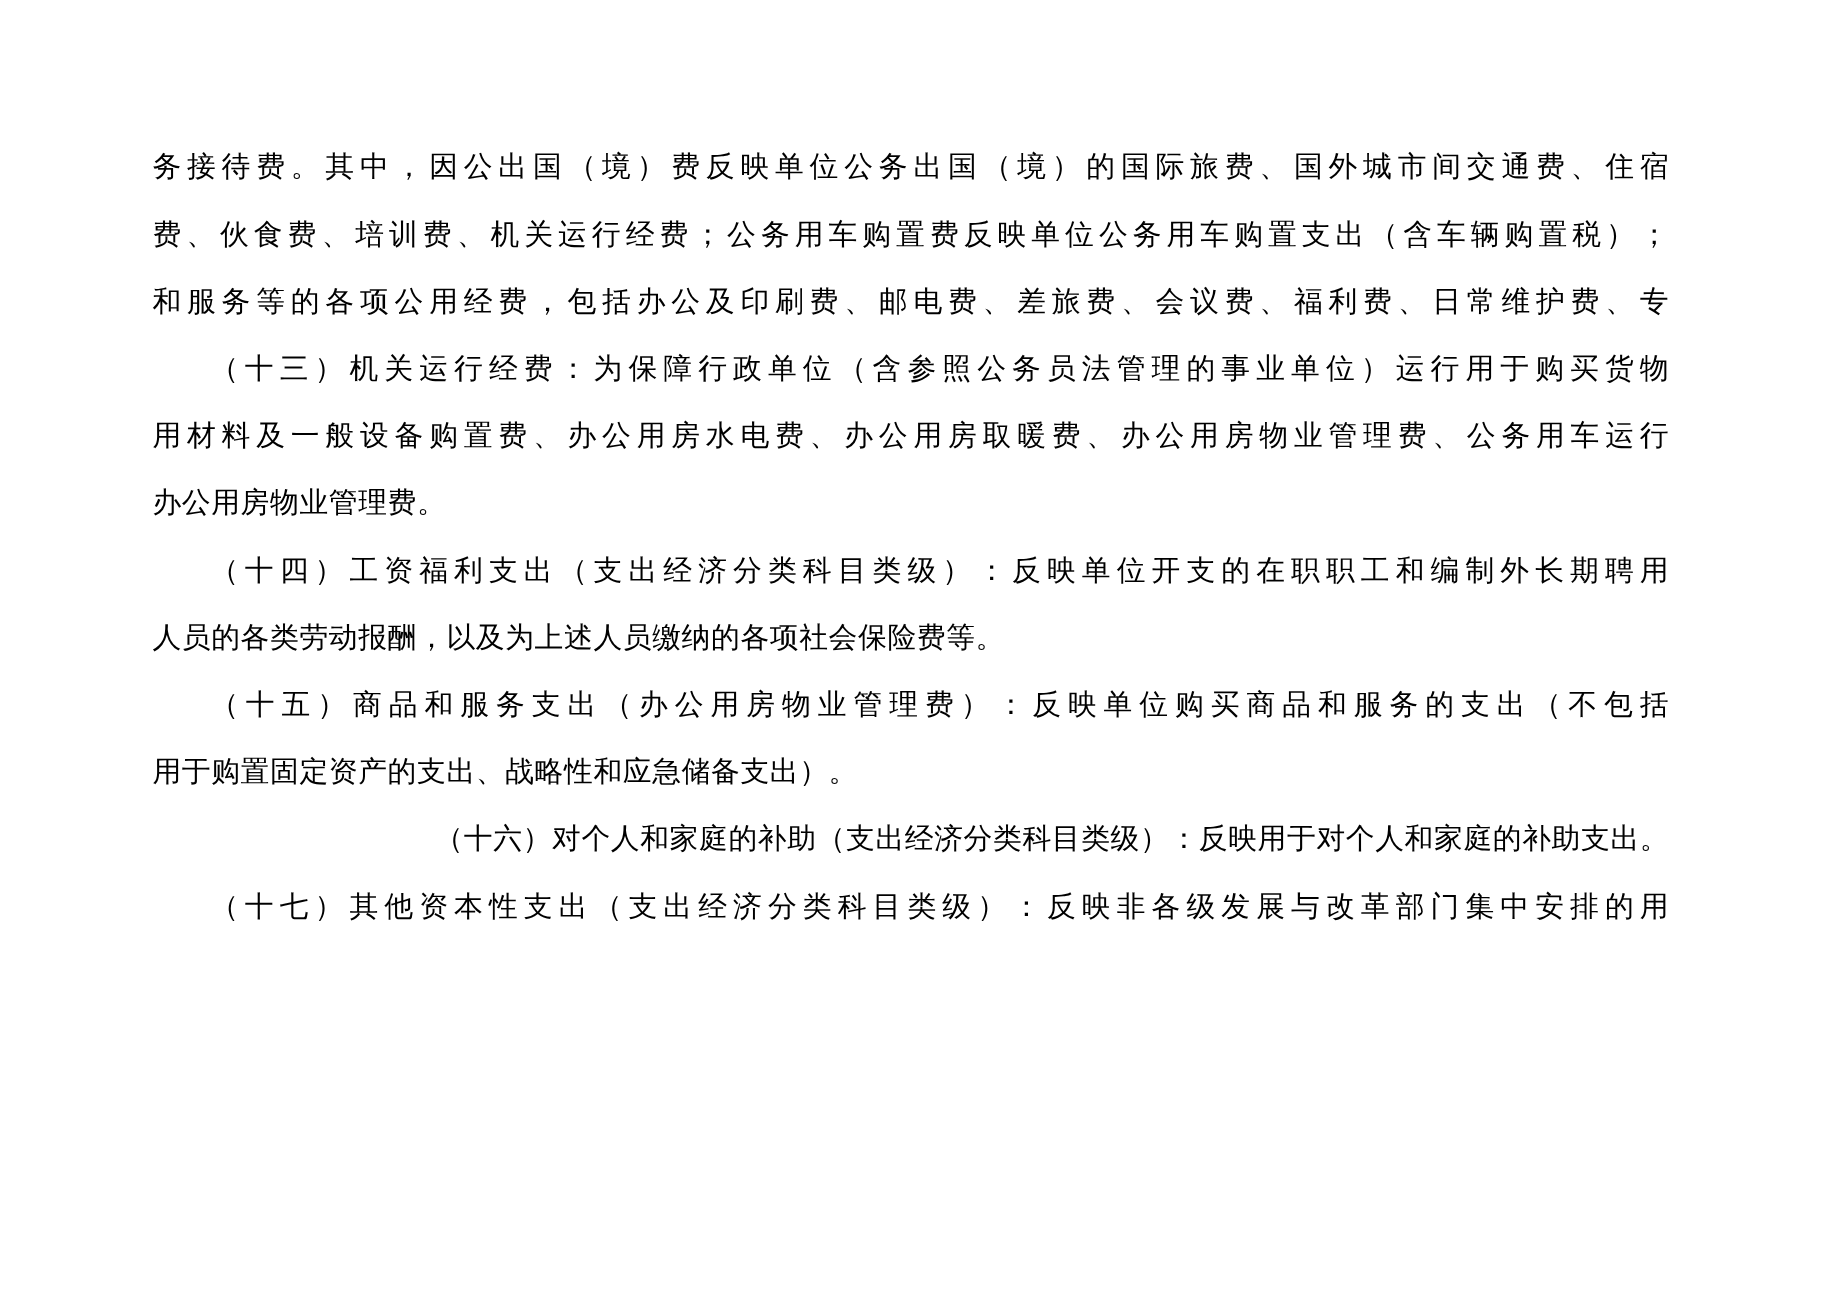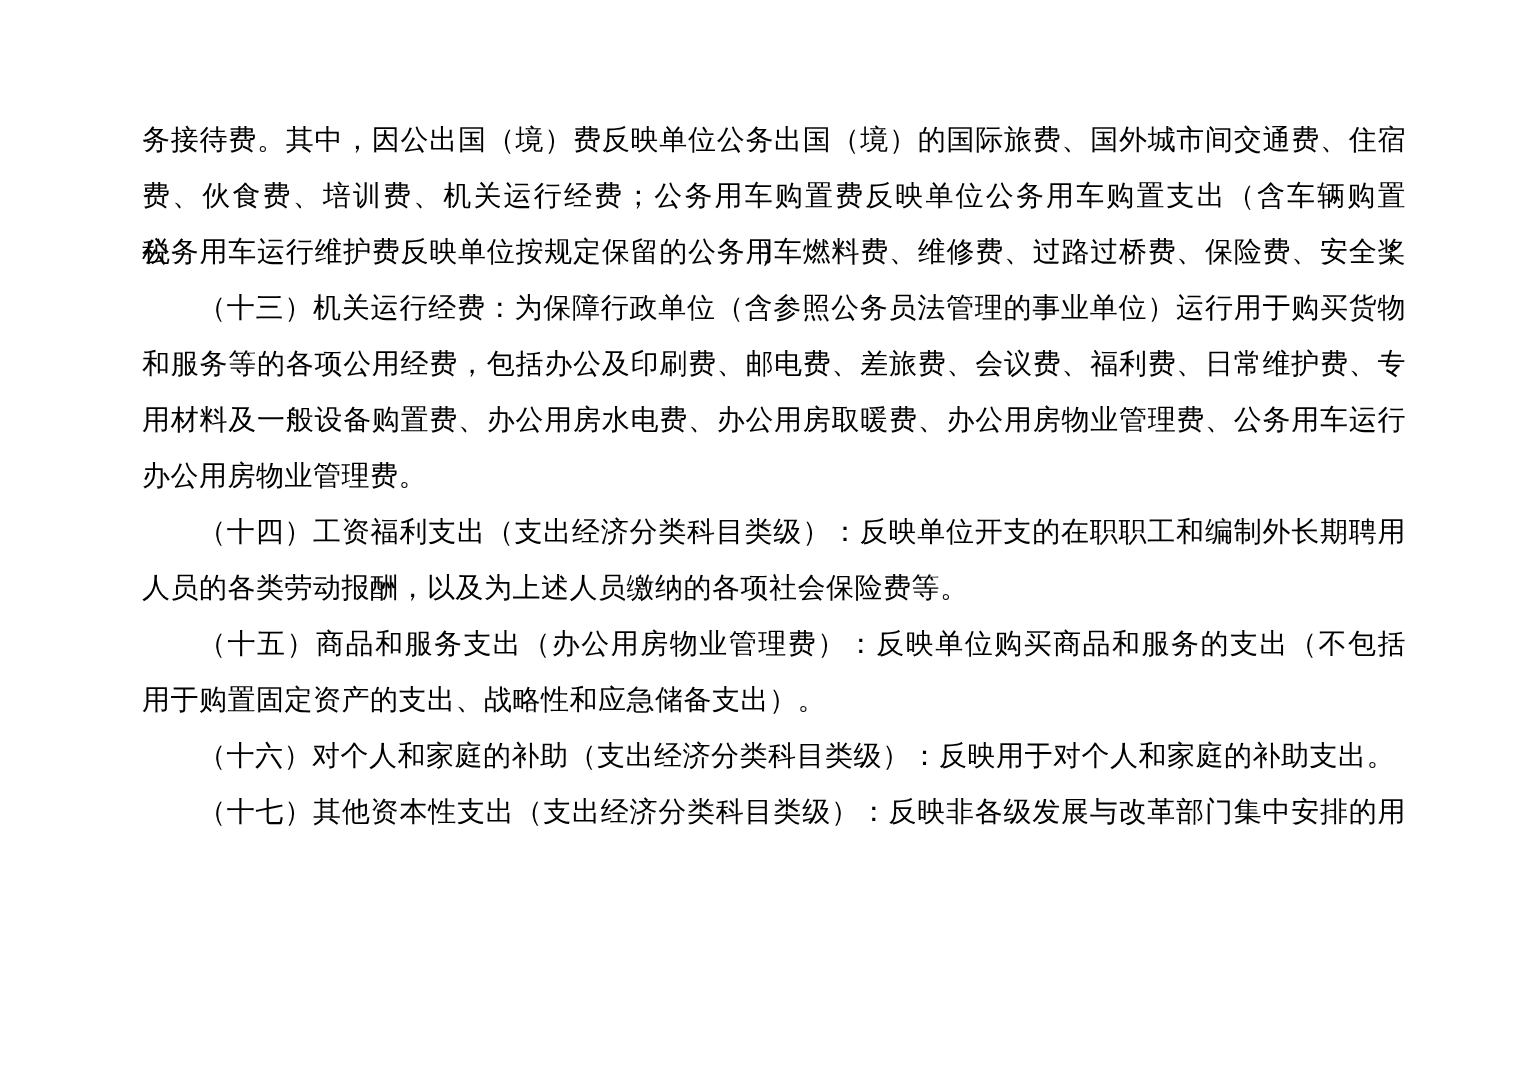--- a/index.html
+++ b/index.html
@@ -14,52 +14,52 @@
     font-family: "Liberation Serif", "DejaVu Serif", serif;
   }
   .page {
     position: relative;
     width: 1518px;
     height: 1074px;
     background: var(--page-bg, #ffffff);
   }
   .text-block {
     position: absolute;
-    left: 142px;
+    left: 127px;
     top: 112px;
     width: 1264px;
-    font-size: 28px;
+    font-size: 24px;
     color: var(--page-fg, #000000);
     letter-spacing: 0.5px;
   }
   .line {
     height: 56px;
     line-height: 56px;
     white-space: nowrap;
     text-align: left;
   }
   .line.j {
     white-space: normal;
     text-align: justify;
     text-align-last: justify;
   }
   .line.ind {
     text-indent: 2em;
+    text-align: right;
   }
 </style>
 </head>
 <body>
 
 <div class="page">
   <div class="text-block">
     <div class="line j">务接待费。其中，因公出国（境）费反映单位公务出国（境）的国际旅费、国外城市间交通费、住宿</div>
     <div class="line j">费、伙食费、培训费、机关运行经费；公务用车购置费反映单位公务用车购置支出（含车辆购置税）；</div>
-    <div class="line j">公务用车运行维护费反映单位按规定保留的公务用车燃料费、维修费、过路过桥费、保险费、安全奖</div>
+    <div class="line j">和服务等的各项公用经费，包括办公及印刷费、邮电费、差旅费、会议费、福利费、日常维护费、专</div>
     <div class="line j ind">（十三）机关运行经费：为保障行政单位（含参照公务员法管理的事业单位）运行用于购买货物</div>
-    <div class="line j">和服务等的各项公用经费，包括办公及印刷费、邮电费、差旅费、会议费、福利费、日常维护费、专</div>
     <div class="line j">用材料及一般设备购置费、办公用房水电费、办公用房取暖费、办公用房物业管理费、公务用车运行</div>
     <div class="line">办公用房物业管理费。</div>
     <div class="line j ind">（十四）工资福利支出（支出经济分类科目类级）：反映单位开支的在职职工和编制外长期聘用</div>
     <div class="line">人员的各类劳动报酬，以及为上述人员缴纳的各项社会保险费等。</div>
     <div class="line j ind">（十五）商品和服务支出（办公用房物业管理费）：反映单位购买商品和服务的支出（不包括</div>
     <div class="line">用于购置固定资产的支出、战略性和应急储备支出）。</div>
     <div class="line ind">（十六）对个人和家庭的补助（支出经济分类科目类级）：反映用于对个人和家庭的补助支出。</div>
     <div class="line j ind">（十七）其他资本性支出（支出经济分类科目类级）：反映非各级发展与改革部门集中安排的用</div>
   </div>
 </div>

